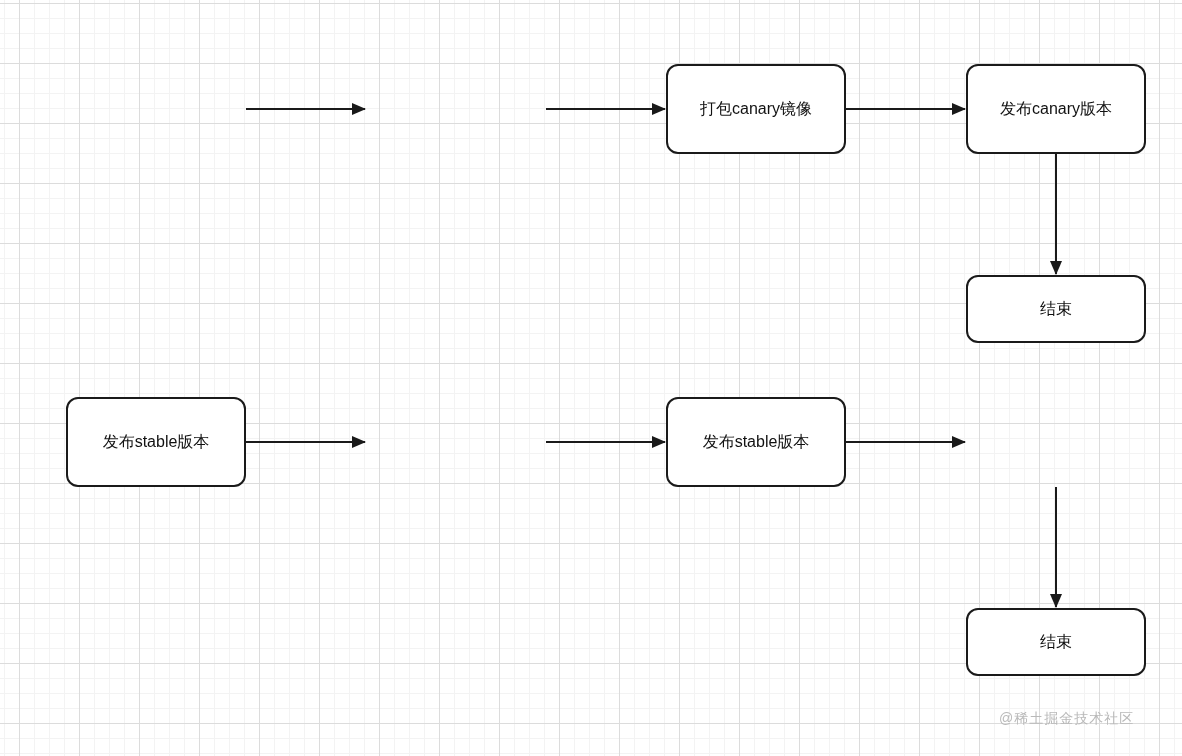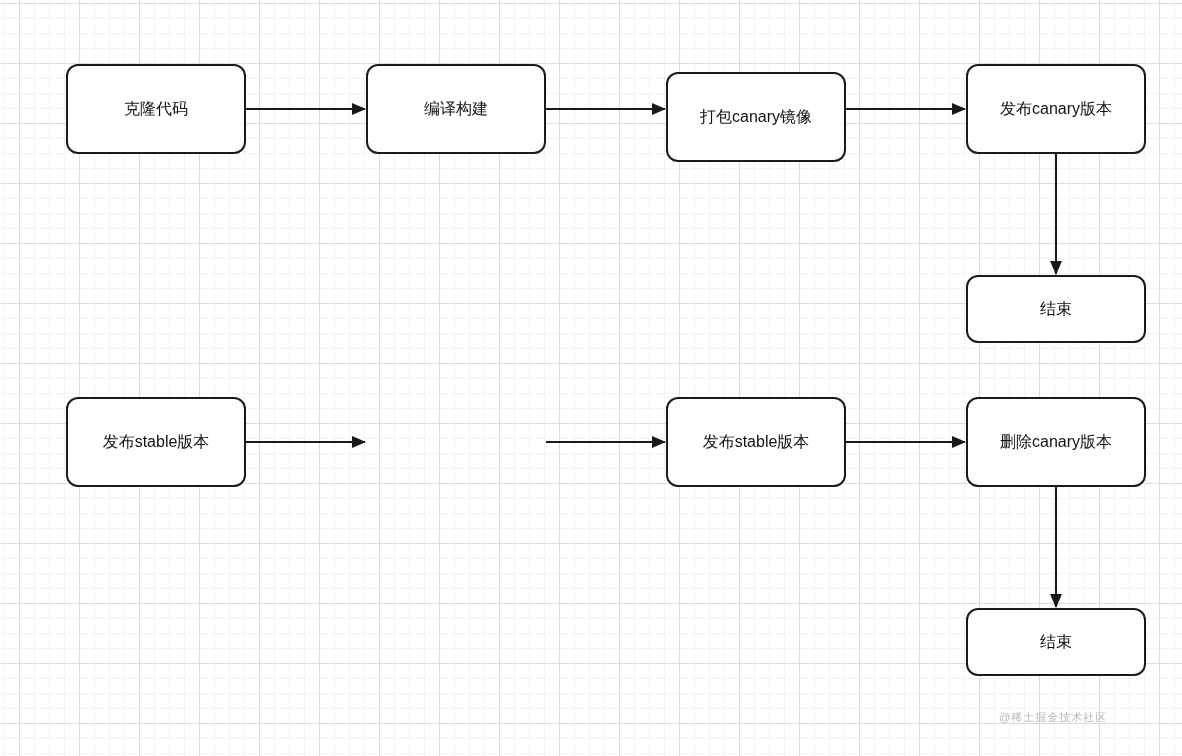--- a/index.html
+++ b/index.html
@@ -42,21 +42,21 @@
     color: #111111;
     padding: 0 13px;
   }
   .node.h90 { height: 90px; }
   .node.h88 { height: 68px; }
 
   .watermark {
     position: absolute;
     left: 999px;
     top: 710px;
-    font-size: 11px;
+    font-size: 14px;
     letter-spacing: 1px;
     color: #b9b9b9;
     user-select: none;
   }
 </style>
 </head>
 <body>
 
 <div class="canvas">
 
@@ -71,44 +71,35 @@
     <line x1="546" y1="109" x2="665" y2="109" stroke="#1a1a1a" stroke-width="2" marker-end="url(#arrowhead)"></line>
     <line x1="846" y1="109" x2="965" y2="109" stroke="#1a1a1a" stroke-width="2" marker-end="url(#arrowhead)"></line>
     <line x1="1056" y1="154" x2="1056" y2="274" stroke="#1a1a1a" stroke-width="2" marker-end="url(#arrowhead)"></line>
 
     <line x1="246" y1="442" x2="365" y2="442" stroke="#1a1a1a" stroke-width="2" marker-end="url(#arrowhead)"></line>
     <line x1="546" y1="442" x2="665" y2="442" stroke="#1a1a1a" stroke-width="2" marker-end="url(#arrowhead)"></line>
     <line x1="846" y1="442" x2="965" y2="442" stroke="#1a1a1a" stroke-width="2" marker-end="url(#arrowhead)"></line>
     <line x1="1056" y1="487" x2="1056" y2="607" stroke="#1a1a1a" stroke-width="2" marker-end="url(#arrowhead)"></line>
   </svg>
 
-  <div class="node h90" style="left:66px; top:64px;">
-    <span>克隆代码</span>
-  </div>
-  <div class="node h90" style="left:366px; top:64px;">
-    <span>编译构建</span>
-  </div>
-  <div class="node h90" style="left:666px; top:64px;margin-top:8px;">
+  <div class="node h90" style="left:666px; top:64px;">
     <span>打包canary镜像</span>
   </div>
   <div class="node h90" style="left:966px; top:64px;">
     <span>发布canary版本</span>
   </div>
   <div class="node h88" style="left:966px; top:275px;">
     <span>结束</span>
   </div>
 
   <div class="node h90" style="left:66px; top:397px;">
     <span>发布stable版本</span>
   </div>
   <div class="node h90" style="left:666px; top:397px;">
     <span>发布stable版本</span>
   </div>
-  <div class="node h90" style="left:966px; top:397px;">
-    <span>删除canary版本</span>
-  </div>
   <div class="node h88" style="left:966px; top:608px;">
     <span>结束</span>
   </div>
 
   <div class="watermark">@稀土掘金技术社区</div>
 
 </div>
 
 </body></html>

